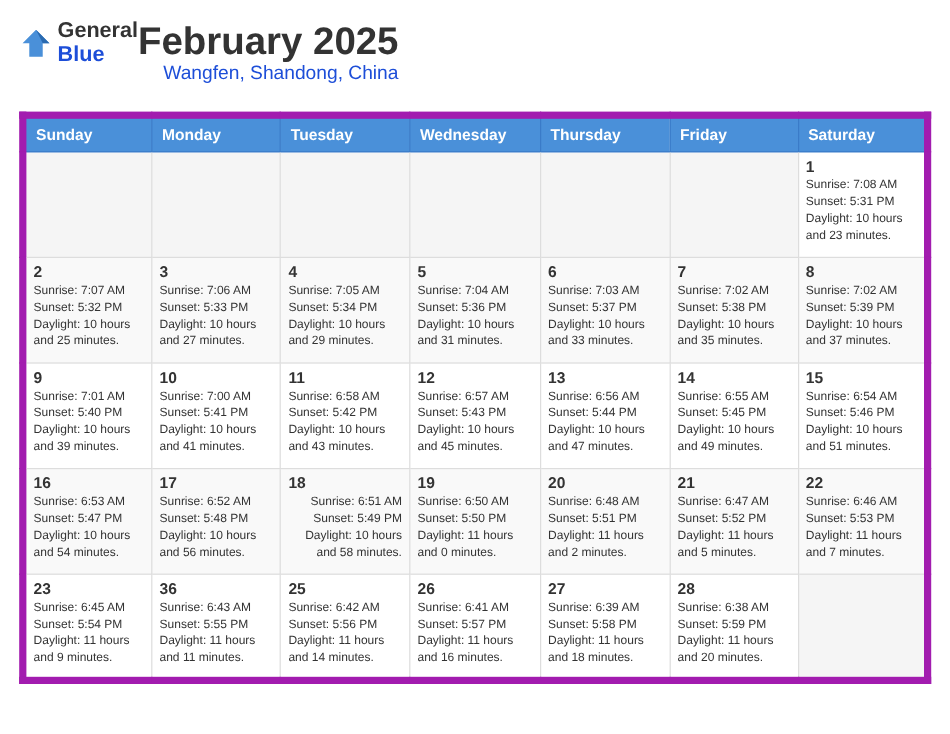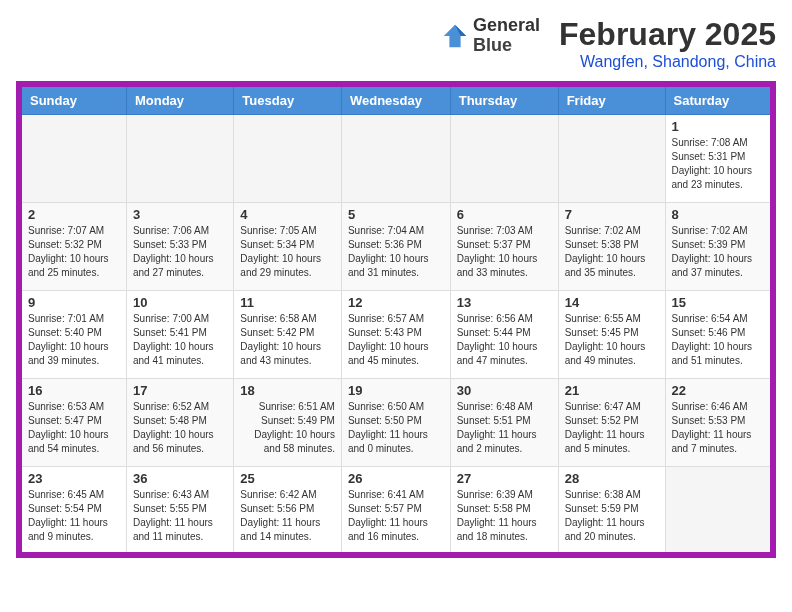--- a/index.html
+++ b/index.html
@@ -5,37 +5,36 @@
     * { box-sizing: border-box; margin: 0; padding: 0; }
     body {
       font-family: Arial, sans-serif;
       background: #fff;
       width: 792px;
       min-height: 612px;
       padding: 16px;
     }
     .header-section {
       display: flex;
-      justify-content: flex-end;
+      justify-content: flex-start;
       align-items: flex-start;
-      margin-bottom: 10px;
-      gap: 19px;
+      margin-bottom: 22px;
     }
     .logo {
       display: flex;
       align-items: center;
       gap: 4px;
     }
     .logo-text {
       font-size: 18px;
       font-weight: bold;
       line-height: 1.1;
     }
     .logo-general { color: #333; }
-    .logo-blue { color: #404040; }
+    .logo-blue { color: #1d4ed8; }
     .logo-icon {
       width: 28px;
       height: 28px;
     }
     .title-section {
       text-align: right;
     }
     .month-title {
       font-size: 32px;
       font-weight: bold;
@@ -262,21 +261,21 @@
 and 58 minutes.</div>
         </td>
         <td>
           <span class="day-number">19</span>
           <div class="day-info" style="white-space: pre-line;">Sunrise: 6:50 AM
 Sunset: 5:50 PM
 Daylight: 11 hours
 and 0 minutes.</div>
         </td>
         <td>
-          <span class="day-number">30</span>
+          <span class="day-number">20</span>
           <div class="day-info" style="white-space: pre-line;">Sunrise: 6:48 AM
 Sunset: 5:51 PM
 Daylight: 11 hours
 and 2 minutes.</div>
         </td>
         <td>
           <span class="day-number">21</span>
           <div class="day-info" style="white-space: pre-line;">Sunrise: 6:47 AM
 Sunset: 5:52 PM
 Daylight: 11 hours

